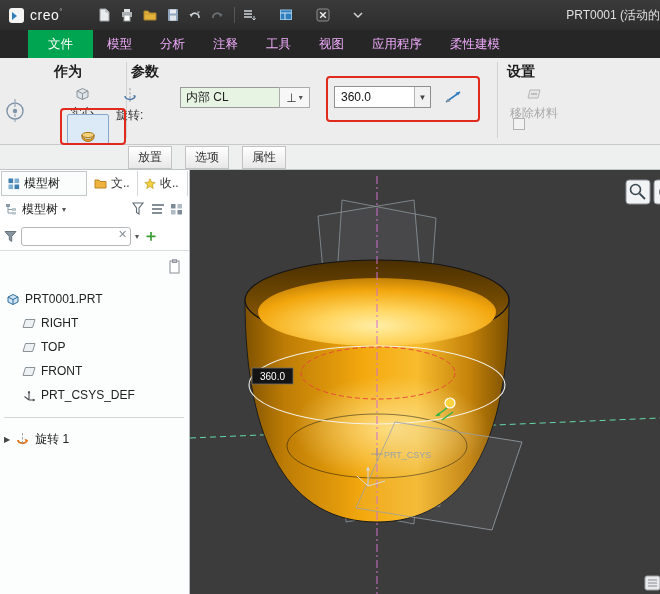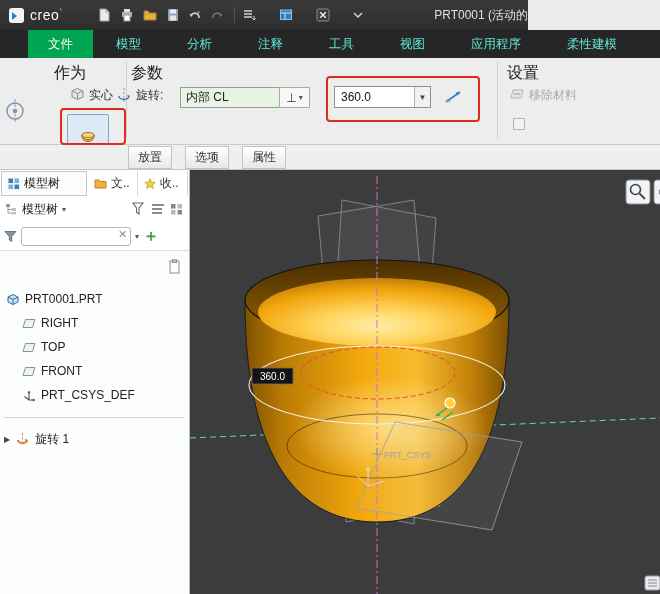--- a/index.html
+++ b/index.html
@@ -1,44 +1,44 @@
 <!DOCTYPE html>
 <html><head>
 <meta charset="utf-8">
 <style>
   * { box-sizing: border-box; margin: 0; padding: 0; }
   body { font-family: "Liberation Sans", "DejaVu Sans", sans-serif; }
   .app { position: relative; width: 660px; height: 594px; overflow: hidden; background: #ececec; }
   .abs { position: absolute; }
 
   
-  .titlebar { left:0; top:0; width:528px; height:30px; background:linear-gradient(#3a3a3a,#2d2d2d);
+  .titlebar { left:0; top:0; width:660px; height:30px; background:linear-gradient(#3a3a3a,#2d2d2d);
               display:flex; align-items:center; color:#e4e4e4; }
   .logo-box { width:15px; height:15px; margin-left:9px; border-radius:3px; background:#f4f4f4;
               position:relative; }
   .logo-box::after{ content:""; position:absolute; left:3px; top:4px; border-left:5px solid #2f7fbe;
               border-top:4px solid transparent; border-bottom:4px solid transparent; }
   .logo-text { font-size:14px; letter-spacing:0.5px; margin-left:6px; color:#fafafa; }
   .logo-deg { font-size:8px; vertical-align:top; color:#bbb; }
   .tb-btn { width:23px; height:22px; display:flex; align-items:center; justify-content:center; border-radius:2px; }
   .tb-sep { width:1px; height:16px; background:#565656; margin:0 3px; }
   .win-title { margin-left:auto; font-size:12px; color:#e0e0e0; padding-right:0; white-space:nowrap; overflow:hidden; }
 
   
   .ribbontabs { left:0; top:30px; width:660px; height:28px; background:#262626; display:flex; }
-  .rtab { display:flex; align-items:center; justify-content:center; padding:0 23px; font-size:12.5px;
-          color:#5eead4; cursor:default; }
+  .rtab { display:flex; align-items:center; justify-content:center; padding:0 14px; font-size:12.5px;
+          color:#f0abfc; cursor:default; }
   .rtab-file { background:#00a551; color:#fff; padding:0 20px; }
   .rtab-spacer { width:28px; }
 
   
   .dash { left:0; top:58px; width:660px; height:87px; background:#ededed; border-bottom:1px solid #c9c9c9; }
-  .glabel { position:absolute; font-size:16px; font-weight:normal; color:#1c1c1c; }
+  .glabel { position:absolute; font-size:14px; font-weight:bold; color:#1c1c1c; }
   .gsep { position:absolute; width:1px; background:#d2d2d2; }
-  .flatbtn { position:absolute; display:flex; gap:4px; font-size:12px; color:#333; }
+  .flatbtn { position:absolute; display:flex; align-items:center; gap:4px; font-size:12px; color:#333;flex-direction:column; }
   .surface-btn { position:absolute; display:flex; align-items:center; gap:12px; font-size:12px; color:#222;
                  background:#dceaf7; border:1px solid #86a7c8; border-radius:2px; padding:17px 8px;flex-direction:column; }
   .axis-input { position:absolute; width:101px; height:21px; background:#e7f4e3; border:1px solid #9a9a9a;
                 font-size:12px; color:#222; padding:0 5px; font-family:inherit; }
   .perp-btn { position:absolute; width:31px; height:21px; background:#f7f7f7; border:1px solid #ababab;
               display:flex; align-items:center; justify-content:center; gap:2px; font-size:12px; color:#333; }
   .angle-combo { position:absolute; width:97px; height:22px; background:#fff; border:1px solid #8f8f8f;
                  display:flex; align-items:center; }
   .angle-combo .val { flex:1; font-size:12px; color:#111; padding-left:6px; }
   .angle-combo .arrow { width:16px; height:100%; border-left:1px solid #b5b5b5; display:flex;

